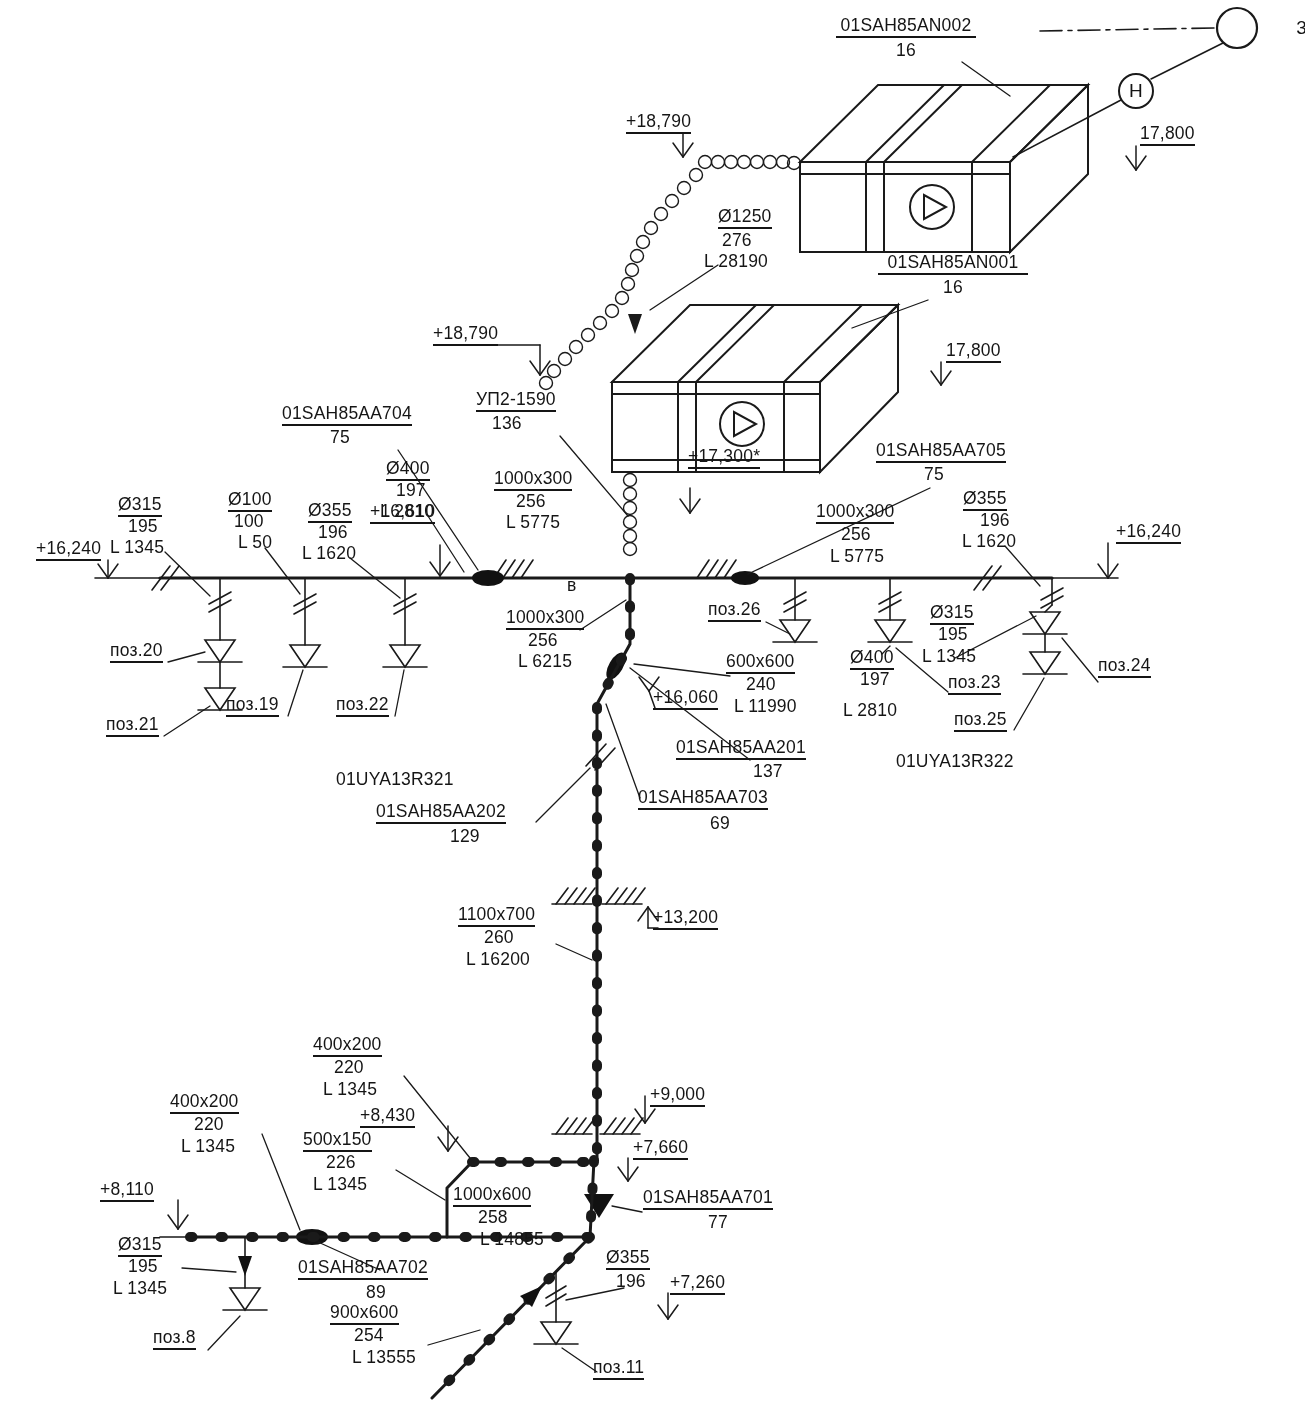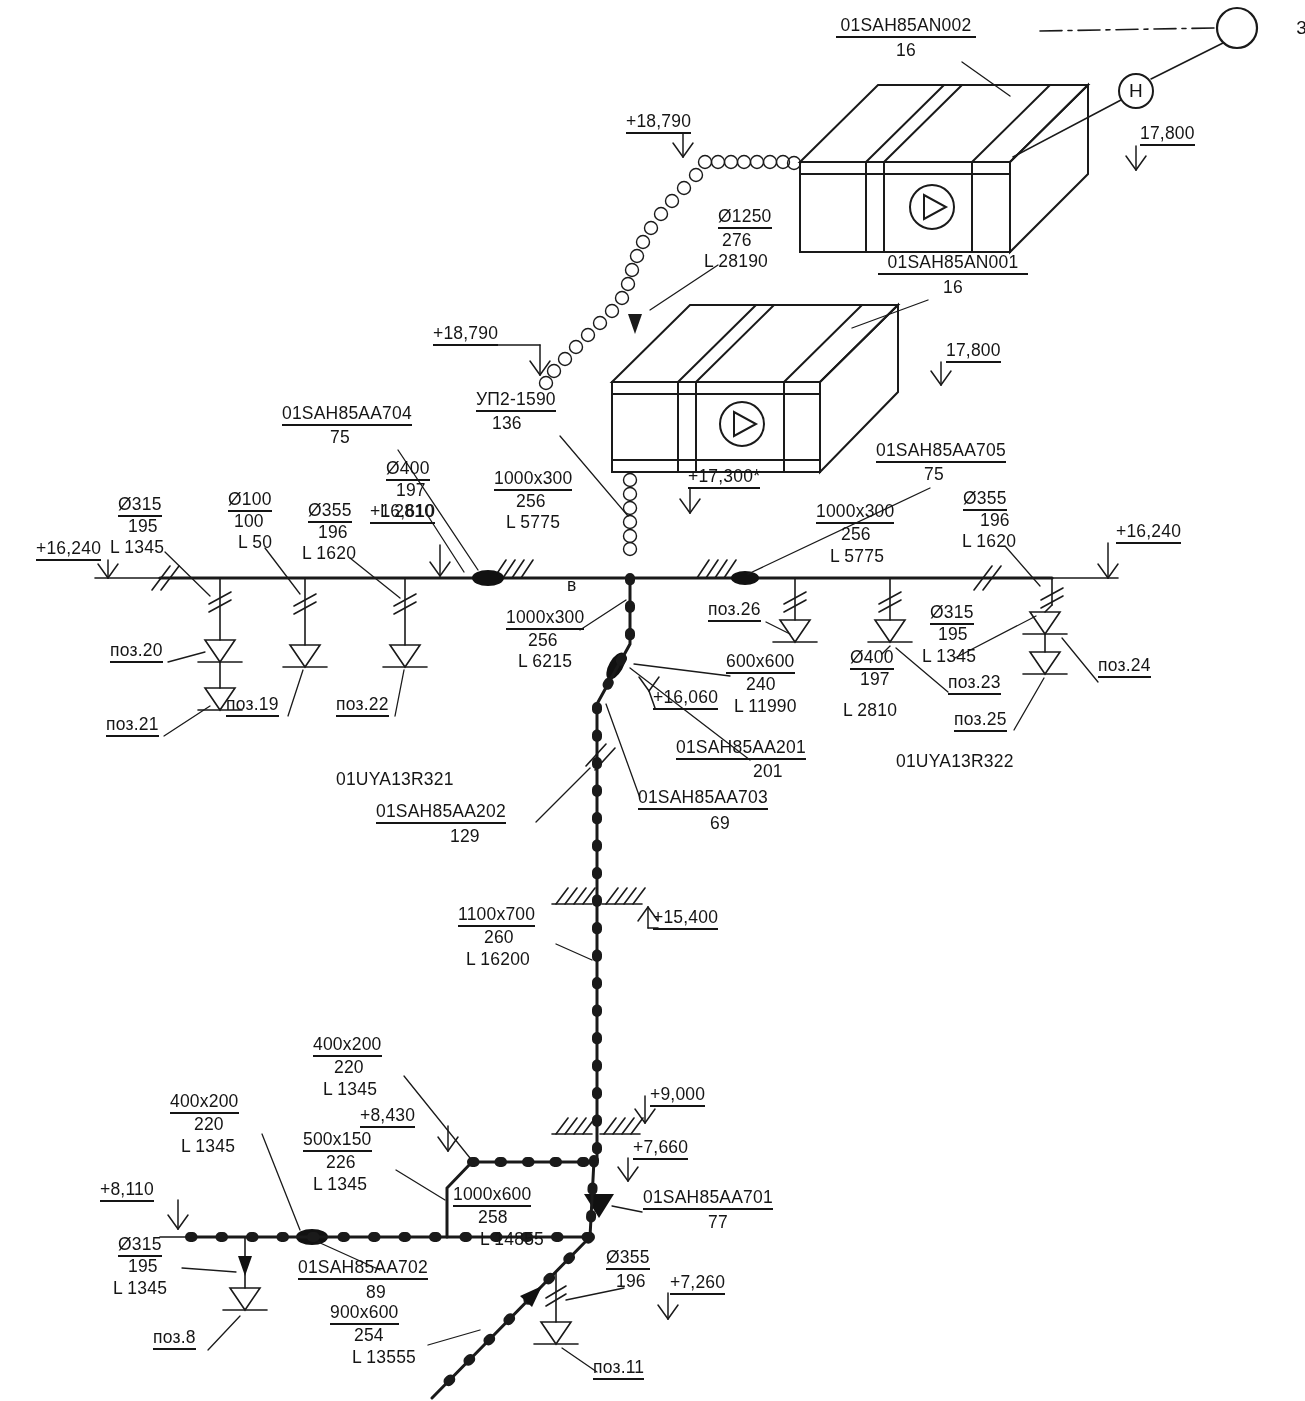--- a/index.html
+++ b/index.html
@@ -328,21 +328,21 @@
 
 <div class="lbl u ctr" style="left:836px;top:15px;width:140px">01SAH85AN002</div>
 <div class="lbl ctr" style="left:836px;top:40px;width:140px">16</div>
 <div class="lbl u ctr" style="left:878px;top:252px;width:150px">01SAH85AN001</div>
 <div class="lbl ctr" style="left:878px;top:277px;width:150px">16</div>
 
 <div class="lbl u" style="left:626px;top:111px">+18,790</div>
 <div class="lbl u" style="left:1140px;top:123px">17,800</div>
 <div class="lbl u" style="left:433px;top:323px">+18,790</div>
 <div class="lbl u" style="left:946px;top:340px">17,800</div>
-<div class="lbl u" style="left:688px;top:466px">+17,300*</div>
+<div class="lbl u" style="left:688px;top:446px">+17,300*</div>
 
 <div class="lbl u" style="left:718px;top:206px">Ø1250</div>
 <div class="lbl" style="left:722px;top:230px">276</div>
 <div class="lbl" style="left:704px;top:251px">L 28190</div>
 <div class="lbl u" style="left:476px;top:389px">УП2-1590</div>
 <div class="lbl" style="left:492px;top:413px">136</div>
 
 <div class="lbl u" style="left:282px;top:403px">01SAH85AA704</div>
 <div class="lbl" style="left:330px;top:427px">75</div>
 <div class="lbl u" style="left:876px;top:440px">01SAH85AA705</div>
@@ -391,29 +391,29 @@
 <div class="lbl" style="left:843px;top:700px">L 2810</div>
 <div class="lbl u" style="left:930px;top:602px">Ø315</div>
 <div class="lbl" style="left:938px;top:624px">195</div>
 <div class="lbl" style="left:922px;top:646px">L 1345</div>
 <div class="lbl u" style="left:948px;top:672px">поз.23</div>
 <div class="lbl u" style="left:954px;top:709px">поз.25</div>
 <div class="lbl u" style="left:1098px;top:655px">поз.24</div>
 <div class="lbl u" style="left:653px;top:687px">+16,060</div>
 
 <div class="lbl u" style="left:676px;top:737px">01SAH85AA201</div>
-<div class="lbl" style="left:753px;top:761px">201</div>
+<div class="lbl" style="left:753px;top:761px">137</div>
 <div class="lbl" style="left:896px;top:751px">01UYA13R322</div>
 <div class="lbl" style="left:336px;top:769px">01UYA13R321</div>
 <div class="lbl u" style="left:376px;top:801px">01SAH85AA202</div>
 <div class="lbl" style="left:450px;top:826px">129</div>
 <div class="lbl u" style="left:638px;top:787px">01SAH85AA703</div>
 <div class="lbl" style="left:710px;top:813px">69</div>
 
-<div class="lbl u" style="left:653px;top:907px">+15,400</div>
+<div class="lbl u" style="left:653px;top:907px">+13,200</div>
 <div class="lbl u" style="left:458px;top:904px">1100x700</div>
 <div class="lbl" style="left:484px;top:927px">260</div>
 <div class="lbl" style="left:466px;top:949px">L 16200</div>
 
 <div class="lbl u" style="left:313px;top:1034px">400x200</div>
 <div class="lbl" style="left:334px;top:1057px">220</div>
 <div class="lbl" style="left:323px;top:1079px">L 1345</div>
 <div class="lbl u" style="left:170px;top:1091px">400x200</div>
 <div class="lbl" style="left:194px;top:1114px">220</div>
 <div class="lbl" style="left:181px;top:1136px">L 1345</div>

